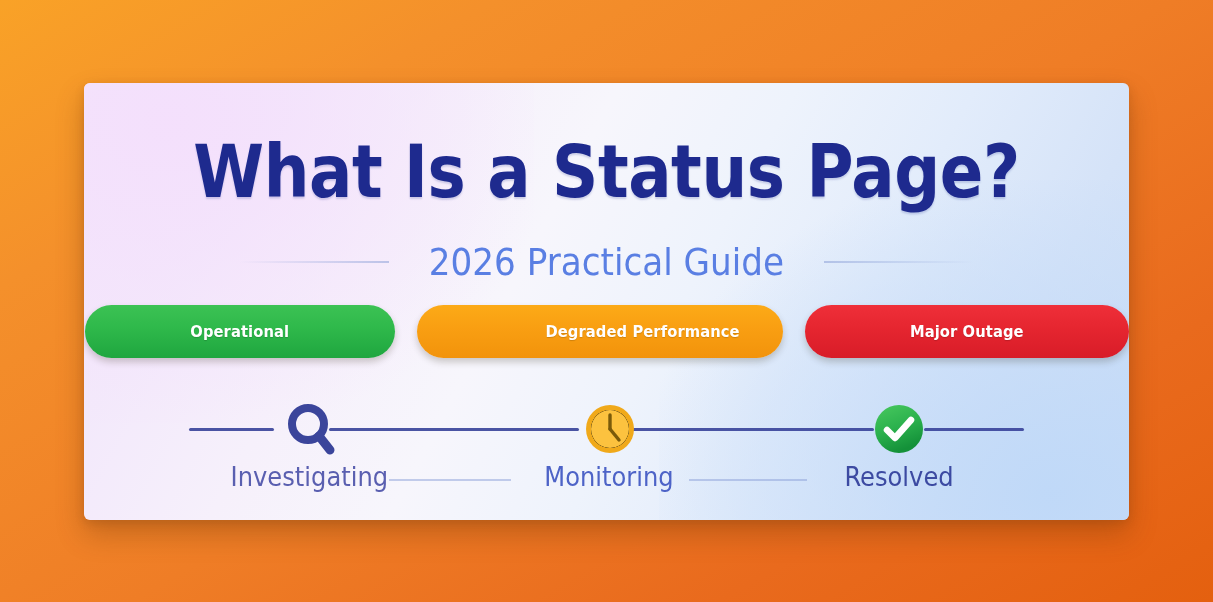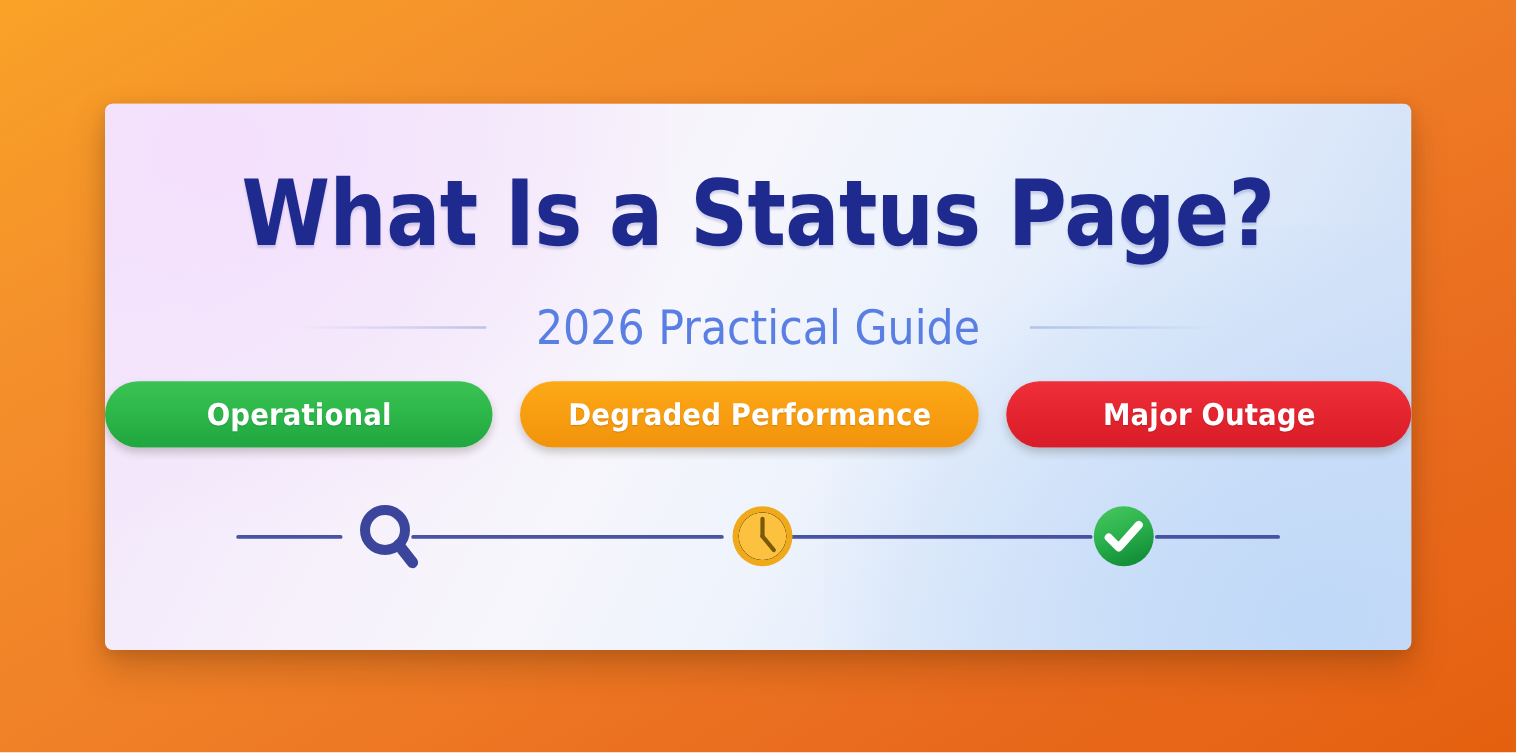--- a/index.html
+++ b/index.html
@@ -127,38 +127,39 @@
     justify-content: center;
     gap: 22px;
   }
   .pill {
     height: 53px;
     display: flex;
     align-items: center;
     justify-content: center;
     border-radius: 27px;
     color: #ffffff;
-    font-size: 24px;
+    font-size: 16px;
     font-weight: 700;
     font-family: "DejaVu Sans", sans-serif;
     letter-spacing: 0.1px;
     transform-origin: center;
     box-shadow: 0 4px 7px rgba(40, 30, 10, 0.22);
     white-space: nowrap;
     padding: 0 34px;
     text-shadow: 0 1px 1px rgba(0,0,0,0.16);
   }
   .pill span { display: inline-block; transform: scaleX(0.92); }
   .pill.operational {
     background: linear-gradient(180deg, #3cc254 0%, #2fb94b 42%, #1fa63f 100%);
     min-width: 242px;
   }
   .pill.degraded {
     background: linear-gradient(180deg, #fcaa17 0%, #f99f12 42%, #f2930b 100%);
     min-width: 298px;
+    justify-content: flex-end;
   }
   .pill.outage {
     background: linear-gradient(180deg, #ef2f39 0%, #e62630 42%, #d81c28 100%);
     min-width: 256px;
     align-items: center;
   }
 
   
   #timeline {
     position: absolute;
@@ -290,18 +291,25 @@
                   <stop offset="55%" stop-color="#2bb14d"></stop>
                   <stop offset="100%" stop-color="#149139"></stop>
                 </linearGradient>
               </defs>
               <circle cx="26" cy="26" r="24" fill="url(#greenGrad)"></circle>
               <path d="M14 27 L22 35 L38 17" fill="none" stroke="#ffffff" stroke-width="6.5" stroke-linecap="round" stroke-linejoin="round"></path>
             </svg>
           </div>
         </div>
 
+        <div id="labels">
+          <div class="step-label label-0">Investigating</div>
+          <div class="label-line label-line-a"></div>
+          <div class="step-label label-1">Monitoring</div>
+          <div class="label-line label-line-b"></div>
+          <div class="step-label label-2">Resolved</div>
+        </div>
 
       </div>
 
     </div>
   </div>
 </div>
 
 </body></html>

